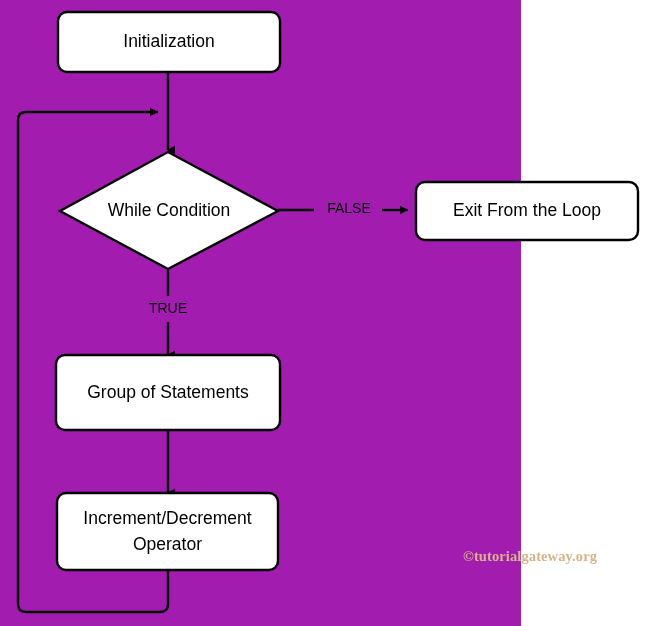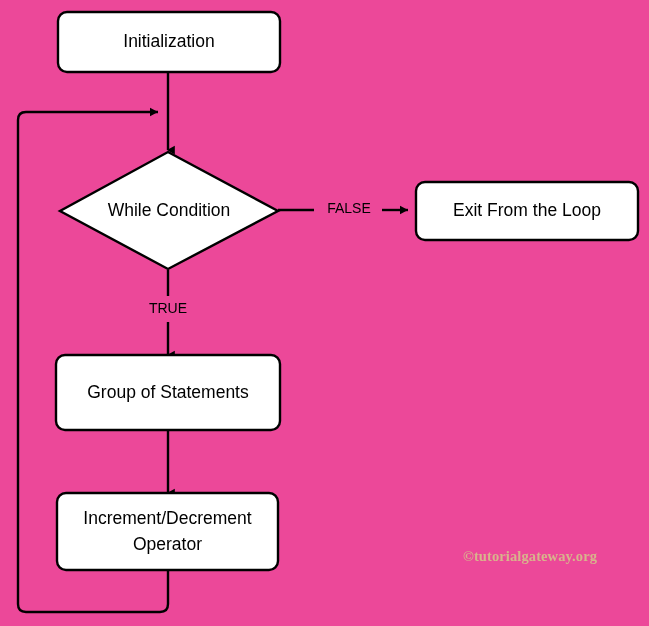--- a/index.html
+++ b/index.html
@@ -9,23 +9,23 @@
     background: #ffffff;
   }
   body {
     width: 649px;
     height: 626px;
     font-family: "Liberation Sans", sans-serif;
     overflow: hidden;
   }
   #flowchart-root {
     position: relative;
-    width: 649px;
+    width: 521px;
     height: 626px;
-    background: #ec4899;
+    background: #a21caf;
   }
   svg.diagram {
     display: block;
     width: 649px;
     height: 626px;
   }
   .shape-stroke {
     stroke: #000000;
     stroke-width: 2.4;
     fill: #ffffff;

